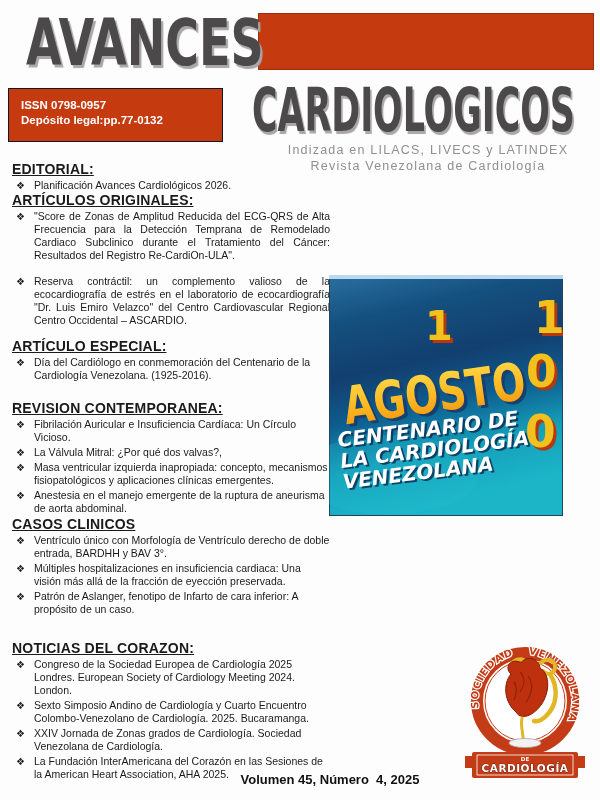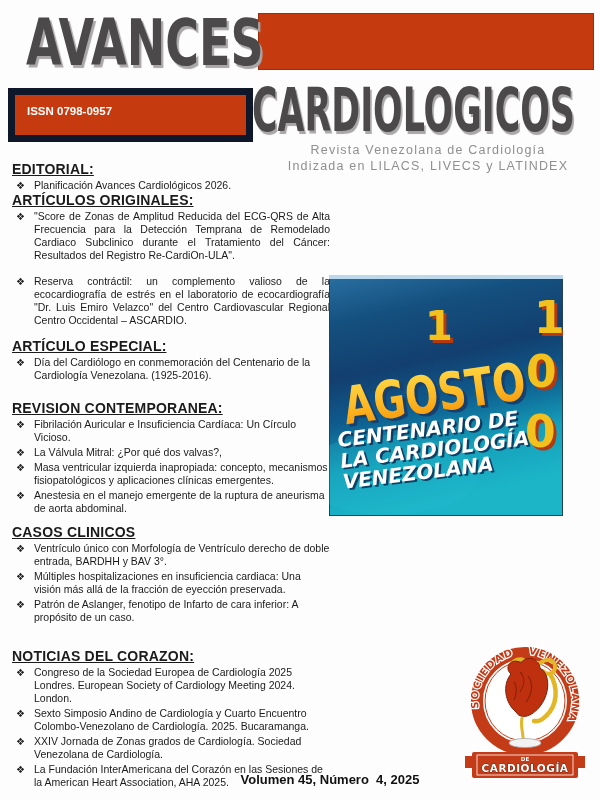--- a/index.html
+++ b/index.html
@@ -2,42 +2,42 @@
 <html><head>
 <meta charset="utf-8">
 <style>
   html,body{margin:0;padding:0;}
   body{width:600px;height:800px;background:#fdfdfd;font-family:"Liberation Sans",sans-serif;overflow:hidden;}
   .page{position:relative;width:600px;height:800px;background:#fdfdfd;overflow:hidden;}
 
   
   .bar{position:absolute;background:#c63a0f;}
   .bar-top{left:258px;top:13px;width:336px;height:57px;border:1px solid #9e2d0a;box-sizing:border-box;}
-  .bar-issn{left:8px;top:88px;width:245px;height:54px;border:7px solid #0f172a;box-sizing:border-box;
+  .bar-issn{left:8px;top:88px;width:215px;height:54px;border:1px solid #0f172a;box-sizing:border-box;
             color:#fff;font-weight:bold;font-size:11.5px;line-height:15px;padding:9px 0 0 12px;}
   .title-avances{position:absolute;left:26px;top:14px;z-index:3;font-family:"DejaVu Sans",sans-serif;
             font-weight:bold;font-size:64px;line-height:58px;color:#4b4949;
             transform:scaleX(.72);transform-origin:left top;text-shadow:3px 3px 1px #a9a7a8;white-space:nowrap;}
   .title-cardio{position:absolute;left:252px;top:82px;z-index:3;font-family:"DejaVu Sans",sans-serif;
             font-weight:bold;font-size:60px;line-height:56px;color:#4b4949;
             transform:scaleX(.58);transform-origin:left top;text-shadow:3px 3px 1px #a9a7a8;white-space:nowrap;}
   .subtitle{position:absolute;left:256px;top:142px;width:344px;text-align:center;color:#8f8f8f;
             font-size:12.5px;letter-spacing:1.2px;line-height:16px;white-space:nowrap;}
 
   
   .toc{position:absolute;left:12px;top:163px;width:318px;color:#1a1a1a;font-size:10.5px;line-height:13px;}
   .toc-heading{font-weight:bold;text-decoration:underline;font-size:14px;margin-bottom:3px;letter-spacing:.2px;}
   .toc-item{display:flex;margin-bottom:2px;}
   .bullet{flex:none;width:22px;padding-left:4px;font-size:10px;box-sizing:border-box;color:#222;}
   .item-text{flex:1;}
   .toc-section-1{margin-top:0;}
   .toc-section-2{}
   .toc-section-3{margin-top:4px;}
   .toc-section-4{margin-top:20px;}
-  .toc-section-5{margin-top:11px;}
+  .toc-section-5{margin-top:3px;}
   .toc-section-6{margin-top:26px;}
   .toc-section-2 .toc-item{margin-bottom:13px;}
   .toc-section-2 .item-text{text-align:justify;}
 
   
   .poster{position:absolute;left:329px;top:275px;width:234px;height:241px;}
   .poster svg{display:block;}
 
   
   .logo{position:absolute;left:462px;top:644px;width:126px;height:136px;}
@@ -49,26 +49,27 @@
 </head>
 <body>
 
 <div class="page">
 
   <div class="bar bar-top"></div>
   <div class="title-avances">AVANCES</div>
 
   <div class="bar bar-issn">
     <div>ISSN 0798-0957</div>
+    <div>Depósito legal:pp.77-0132</div>
   </div>
   <div class="title-cardio">CARDIOLOGICOS</div>
 
   <div class="subtitle">
+    <div>Indizada en LILACS, LIVECS y LATINDEX</div>
     <div>Revista Venezolana de Cardiología</div>
-    <div>Indizada en LILACS, LIVECS y LATINDEX</div>
   </div>
 
   <div class="toc" id="toc">
       <div class="toc-section toc-section-1">
         <div class="toc-heading">EDITORIAL:</div>
         <div class="toc-item">
           <span class="bullet">❖</span>
           <span class="item-text">Planificación Avances Cardiológicos 2026.</span>
         </div>
       </div>

